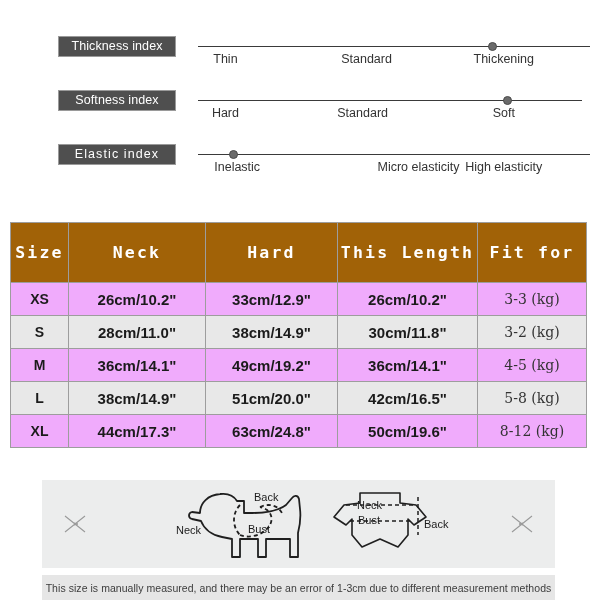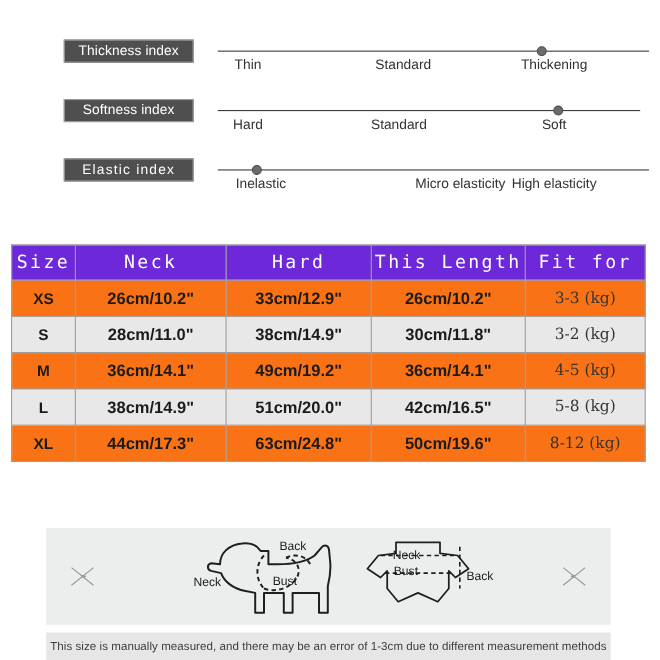--- a/index.html
+++ b/index.html
@@ -63,38 +63,38 @@
     border-collapse:collapse;
     table-layout:fixed;
   }
   #size-table td,#size-table th{
     border:1px solid #9d9d9d;
     text-align:center;
     padding:0;
     box-sizing:border-box;
   }
   #size-table thead th{
-    background:#6d28d9;
+    background:#a16207;
     color:#ffffff;
-    height:32px;
-    font-weight:normal;
+    height:60px;
+    font-weight:bold;
     font-family:"DejaVu Sans Mono","Liberation Mono",monospace;
     font-size:16.5px;
     letter-spacing:2.2px;
     white-space:nowrap;
   }
   #size-table tbody td{height:33px;font-size:15px;font-weight:bold;color:#1b1b1b;}
   #size-table tbody td.size-cell{font-size:14px;}
   #size-table tbody td.fit-cell{
     font-weight:normal;
     font-family:"DejaVu Serif","Liberation Serif",serif;
     font-size:14px;
     color:#333;
   }
-  #size-table tbody tr.odd td{background:#f97316;}
+  #size-table tbody tr.odd td{background:#f0abfc;}
   #size-table tbody tr.even td{background:#e8e8e8;}
 
   .c0{width:58px;}
   .c1{width:137px;}
   .c2{width:132px;}
   .c3{width:140px;}
   .c4{width:109px;}
 
   
   #diagram-panel{

